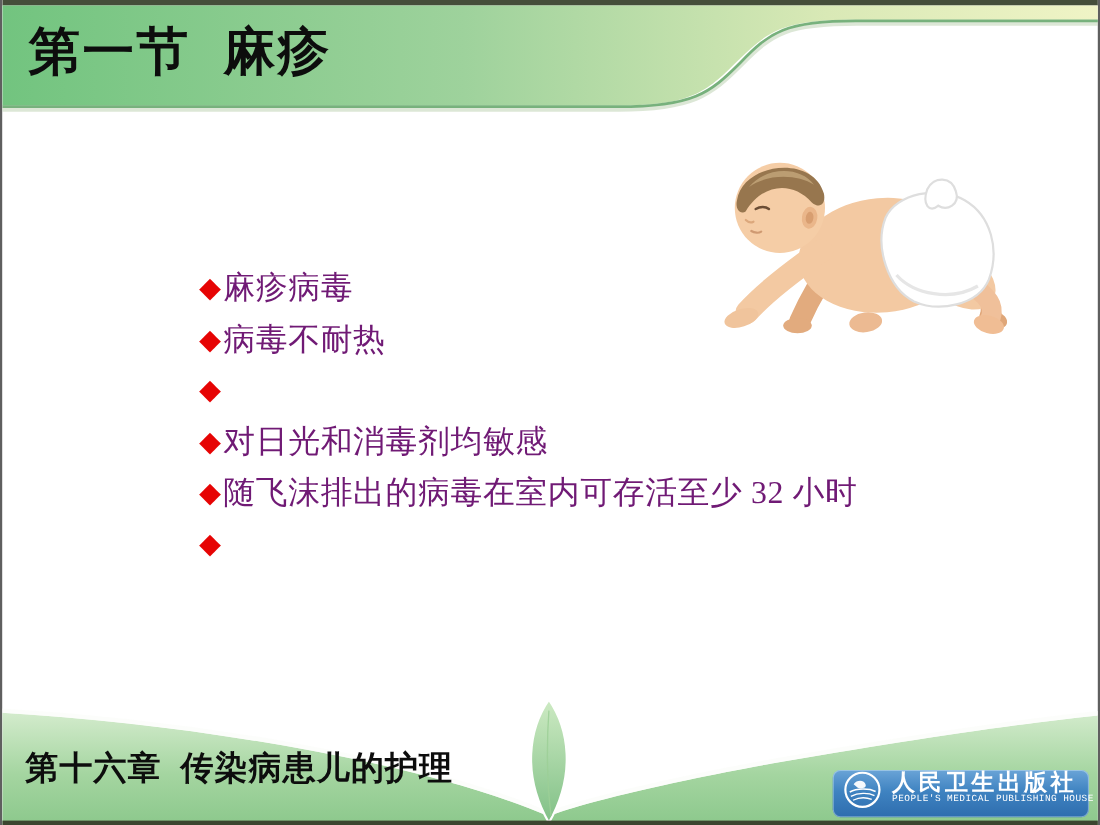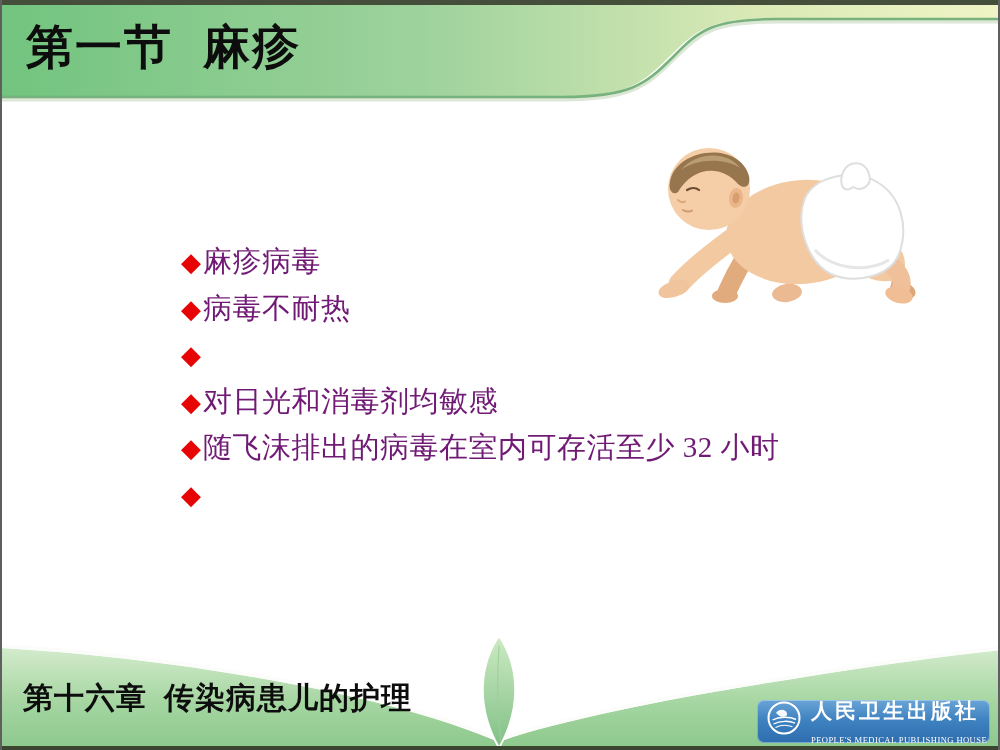--- a/index.html
+++ b/index.html
@@ -58,22 +58,22 @@
     box-shadow:inset 0 0 0 1px rgba(210,235,245,.45);
     display:flex;align-items:flex-start;
   }
   .emblem{width:36px;height:36px;margin-left:9px;flex:0 0 auto;}
   .pub-names{margin-left:9px;color:#fff;display:flex;flex-direction:column;line-height:1.05;}
   .pub-cn{
     font-size:21px;font-weight:bold;letter-spacing:3px;white-space:nowrap;
     font-family:"Liberation Serif",serif;
   }
   .pub-en{
-    font-size:8.6px;letter-spacing:0.4px;margin-top:14px;white-space:nowrap;
-    font-family:Liberation Serif, serif;
+    font-size:8.6px;letter-spacing:0.4px;margin-top:0;white-space:nowrap;
+    font-family:Liberation Mono, monospace;
   }
 </style>
 </head>
 <body>
 
 <div class="slide">
 
   <svg class="abs header-svg" viewBox="0 0 1000 120" aria-hidden="true">
     <defs>
       <linearGradient id="hdrGrad" x1="0" y1="0" x2="1" y2="0">

